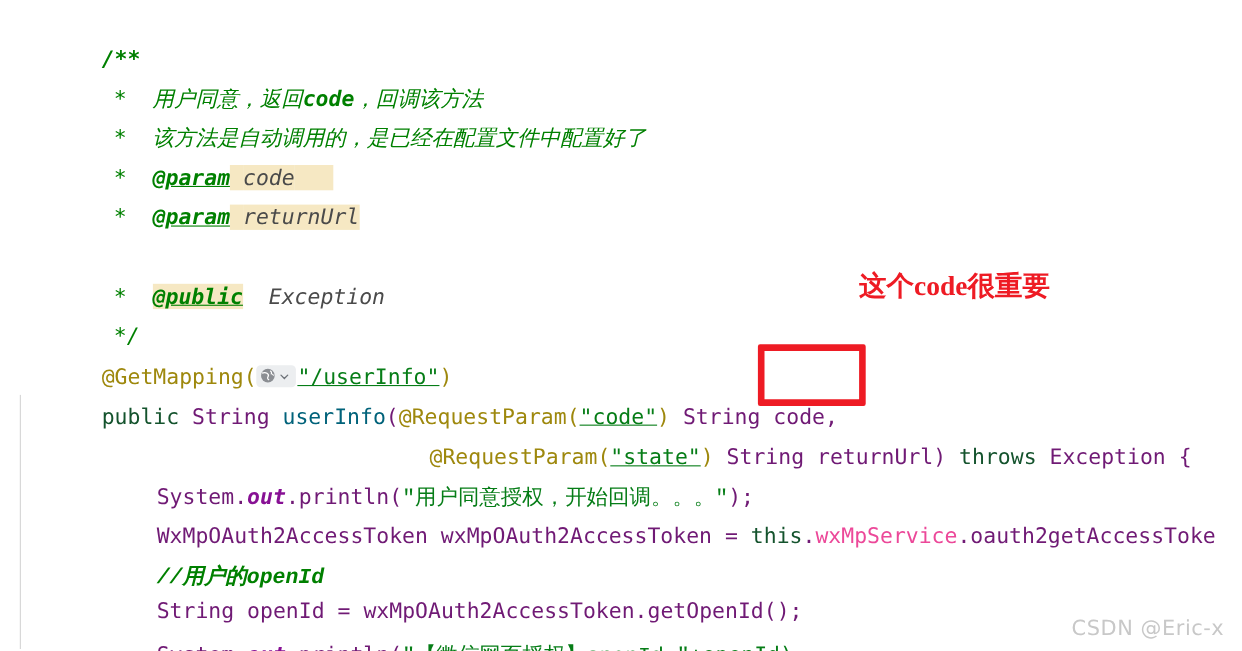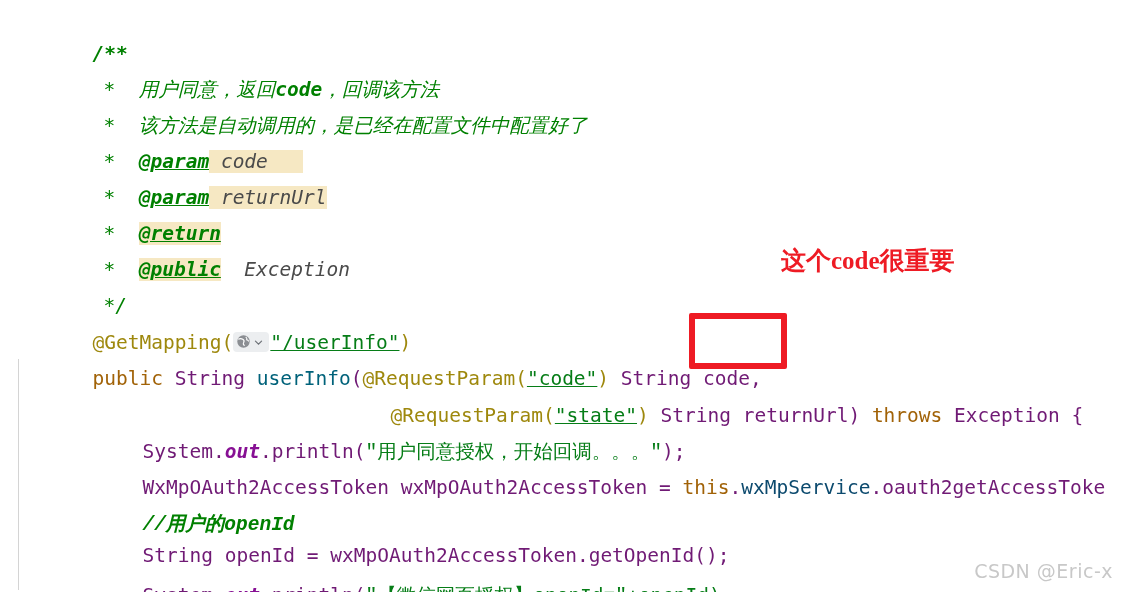--- a/index.html
+++ b/index.html
@@ -42,27 +42,27 @@
     white-space: pre;
     font-size: 19.5px;
     line-height: 36px;
   }
 
   
   .t-comment   { color: #008000; font-style: italic; }
   .t-comment-b { color: #008000; font-style: italic; font-weight: bold; }
   .t-doctag    { color: #008000; font-style: italic; text-decoration: underline; font-weight: bold; }
   .t-docval    { color: #4a4a4a; font-style: italic; }
-  .t-keyword   { color: #a16207; font-weight: normal; }
+  .t-keyword   { color: #14532d; font-weight: normal; }
   .t-plain     { color: #701a75; margin-top: 16px; }
   .t-anno      { color: #9e880d; }
   .t-method    { color: #00627a; }
   .t-string    { color: #067d17; }
   .t-string-u  { color: #067d17; text-decoration: underline; }
-  .t-field     { color: #0c4a6e; text-align: center; }
+  .t-field     { color: #ec4899; text-align: center; }
   .t-field-i   { color: #871094; font-style: italic; font-weight: bold; }
 
   .hl { background: #f6e8c3; }
 
   
   .indent-guide {
     position: absolute;
     left: 18px;
     top: 359px;
     width: 1px;
@@ -166,23 +166,20 @@
     <div class="line" style="top:108px; left:33px;">
       <span class="t-comment">*</span><span class="t-comment">  </span><span class="t-doctag">@param</span><span class="hl"> </span><span class="t-docval hl">code</span><span class="hl">   </span>
     </div>
 
     
     <div class="line" style="top:144px; left:33px;">
       <span class="t-comment">*</span><span class="t-comment">  </span><span class="t-doctag">@param</span><span class="hl"> </span><span class="t-docval hl">returnUrl</span>
     </div>
 
     
-    <div class="line" style="top:180px; left:33px;">
-      <span class="t-comment">*</span><span class="t-comment">  </span><span class="t-doctag hl">@return</span>
-    </div>
 
     
     <div class="line" style="top:216px; left:33px;">
       <span class="t-comment">*</span><span class="t-comment">  </span><span class="t-doctag hl">@public</span><span class="t-docval">  </span><span class="t-docval">Exception</span>
     </div>
 
     
     <div class="line" style="top:252px; left:33px;">
       <span class="t-comment">*/</span>
     </div>

